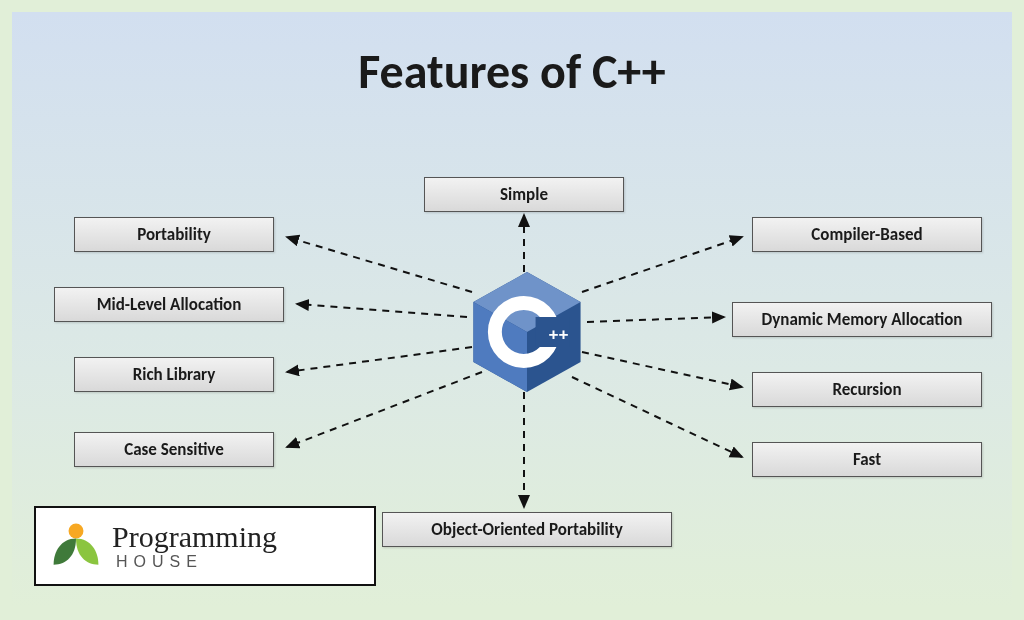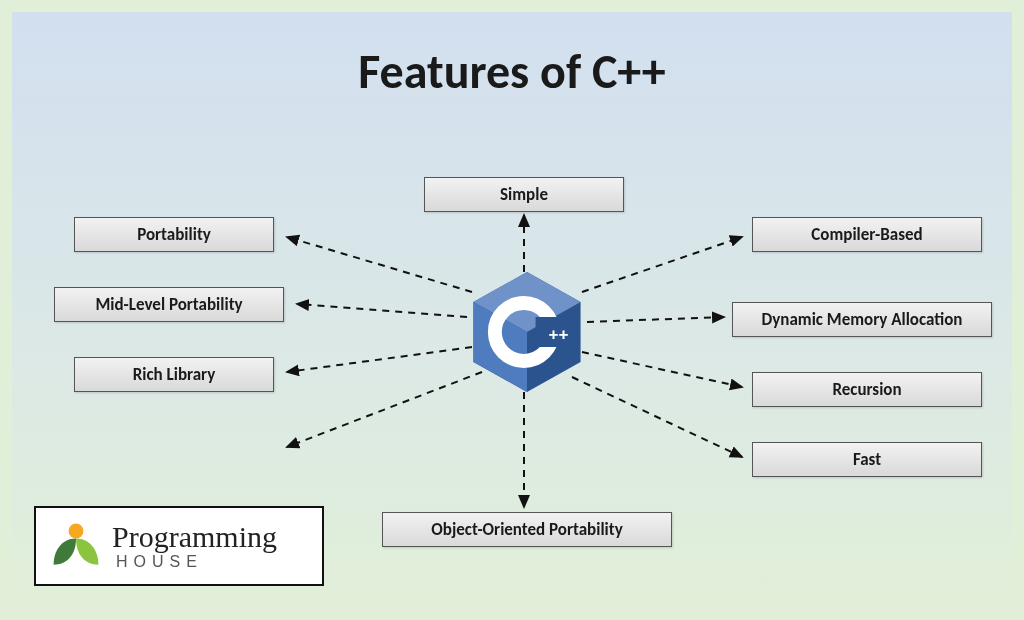--- a/index.html
+++ b/index.html
@@ -60,21 +60,21 @@
     position: absolute;
     top: 0; left: 0;
     width: 1000px; height: 596px;
     pointer-events: none;
   }
   
   .brand-card {
     position: absolute;
     left: 22px;
     bottom: 22px;
-    width: 290px;
+    width: 342px;
     height: 80px;
     background: #fff;
     border: 2px solid #111;
     display: flex;
     align-items: center;
     gap: 8px;
     padding: 8px 12px;
   }
   .brand-text { display: flex; flex-direction: column; line-height: 1; }
   .brand-name {
@@ -128,22 +128,23 @@
       <polygon points="50,0 100,28 50,56 0,28" fill="#6f93c9"></polygon>
       <polygon points="0,28 50,56 50,112 0,84" fill="#4f7bbf"></polygon>
       <circle cx="47" cy="56" r="27" fill="none" stroke="#ffffff" stroke-width="13"></circle>
       <rect x="58" y="42" width="32" height="28" fill="#2b548f"></rect>
       <text x="70" y="63" font-family="Arial" font-size="16" font-weight="700" fill="#ffffff">++</text>
     </svg>
   </div>
 
   <div class="feature-box b-simple">Simple</div>
   <div class="feature-box b-portability">Portability</div>
-  <div class="feature-box b-midlevel">Mid-Level Portability</div>
+  <div class="feature-box b-midlevel">Mid-Level Allocation</div>
   <div class="feature-box b-richlib">Rich Library</div>
+  <div class="feature-box b-casesens">Case Sensitive</div>
   <div class="feature-box b-compiler">Compiler-Based</div>
   <div class="feature-box b-recursion">Recursion</div>
   <div class="feature-box b-dynmem">Dynamic Memory Allocation</div>
   <div class="feature-box b-fast">Fast</div>
   <div class="feature-box b-oop">Object-Oriented Portability</div>
 
   <div class="brand-card">
     <svg width="56" height="56" viewBox="0 0 60 60">
       <circle cx="30" cy="14" r="8" fill="#f7a823"></circle>
       <path d="M30 22 C14 22 6 36 6 50 C20 50 30 40 30 22 Z" fill="#3f7a3a"></path>

